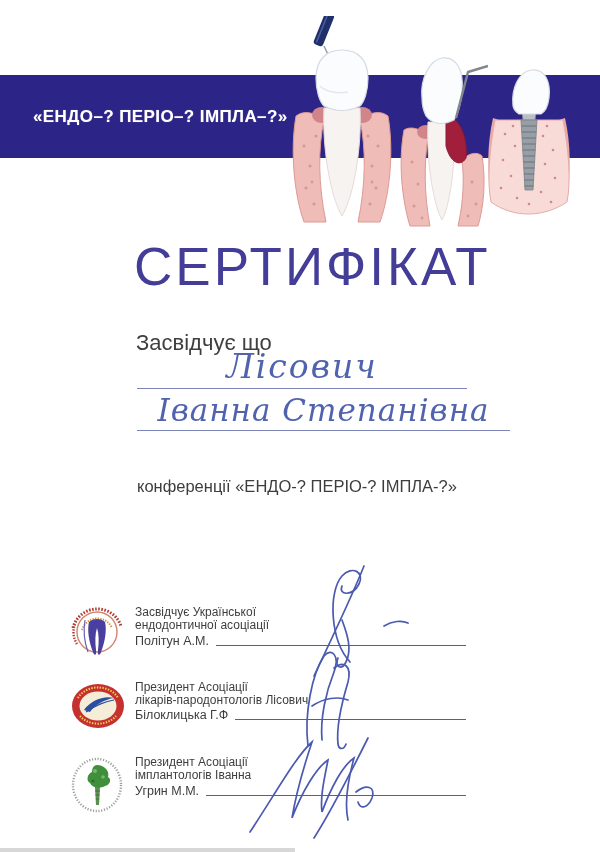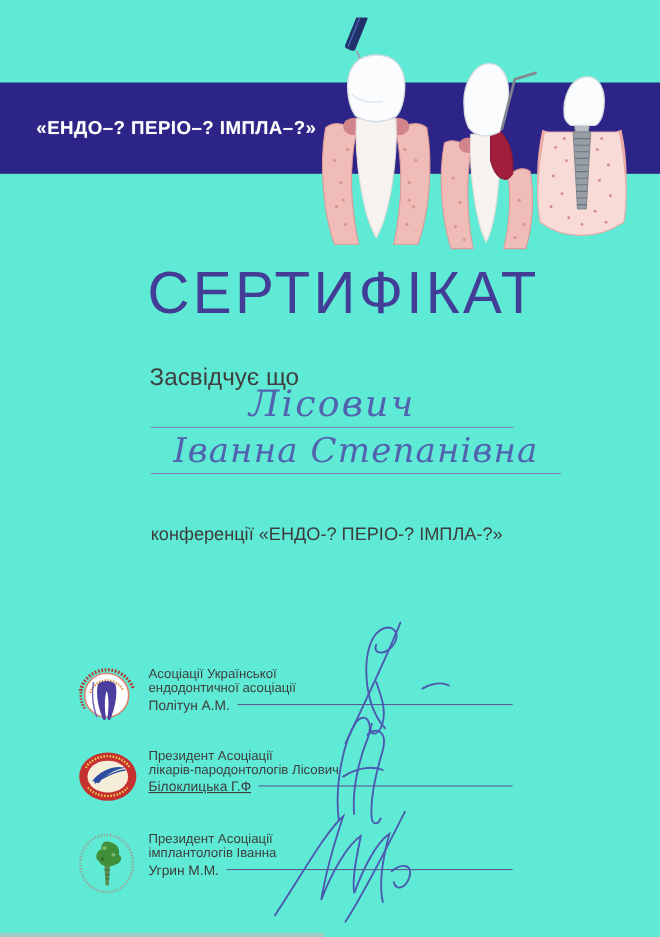--- a/index.html
+++ b/index.html
@@ -1,18 +1,18 @@
 <!DOCTYPE html>
 <html lang="uk" style="--banner_bg: #2d2487; --title_color: #433d98; --ink_color: #5163ae; --line_color: #7d85b8;"><head>
 <meta charset="utf-8">
 <style>
   html,body{margin:0;padding:0;background:#9a9a9a;}
   .page{
     position:relative;width:600px;height:852px;margin:0 auto;
-    background:#5eead4;overflow:hidden;
+    background:#ffffff;overflow:hidden;
     font-family:"Liberation Sans",sans-serif;color:#3d3d3d;
   }
   
   .banner{
     position:absolute;left:0;top:75px;width:600px;height:83px;
     background:var(--banner_bg,#2d2487);
     display:flex;align-items:center;
   }
   .banner-title{
     color:#ffffff;font-weight:bold;font-size:17px;letter-spacing:.4px;
@@ -38,21 +38,21 @@
     font-family:"DejaVu Serif",serif;font-style:italic;
     color:var(--ink_color,#5163ae);white-space:nowrap;
   }
   .line-surname{left:137px;top:350px;width:330px;height:38px;}
   .line-surname .hand{font-size:33px;letter-spacing:2px;}
   .line-given{left:137px;top:392px;width:373px;height:38px;}
   .line-given .hand{font-size:31px;letter-spacing:1px;}
   .participation{position:absolute;left:137px;top:475px;font-size:16.5px;line-height:23.5px;color:#3d3d3d;}
   
   .sig-role{position:absolute;left:135px;font-size:12px;line-height:12.6px;color:#3e3e3e;}
-  .sig-name-row{position:absolute;left:135px;width:331px;display:flex;align-items:center;font-size:12.5px;color:#3e3e3e;}
+  .sig-name-row{position:absolute;left:135px;width:331px;display:flex;align-items:flex-end;font-size:12.5px;color:#3e3e3e;}
   .sig-name-row .rule{flex:1;border-bottom:1px solid #5c5c94;margin-left:7px;margin-bottom:2px;height:1px;}
   .logo{position:absolute;}
   .sig-ink{position:absolute;pointer-events:none;}
   .scan-edge{position:absolute;left:0;bottom:0;width:295px;height:4px;background:#c2c2c2;opacity:.65;}
 </style>
 </head>
 <body>
 
 <div class="page">
 
@@ -164,21 +164,21 @@
 
   <svg class="logo" style="left:68px;top:598px;" width="58" height="64" viewBox="0 0 58 64">
     <circle cx="29" cy="34" r="20" fill="#ffffff" stroke="#d4836f" stroke-width="1.4"></circle>
     <path d="M5,30 A25,25 0 0 1 53,28" fill="none" stroke="#b23a2f" stroke-width="3" stroke-dasharray="1.6,1.5"></path>
     <path d="M9,46 A22,22 0 0 1 7,26" fill="none" stroke="#b23a2f" stroke-width="2.4" stroke-dasharray="1.4,1.4"></path>
     <path d="M14,32 A16,16 0 0 1 44,30" fill="none" stroke="#d98b3a" stroke-width="2" stroke-dasharray="1.3,1.3"></path>
     <path d="M21,24 C19,32 21,44 25,54 C26,58 29,58 28,52 C27,44 27,36 29,30 C31,36 31,44 30,52 C29,58 32,58 33,54 C37,44 39,32 37,24 C33,20 25,20 21,24 Z" fill="#4a3f9e"></path>
     <path d="M17,22 C15,34 17,46 20,54" fill="none" stroke="#6a5fb8" stroke-width="1.2"></path>
   </svg>
   <div class="sig-role" style="top:606px;">
-    <div>Асоціації Української</div>
+    <div>Засвідчує Української</div>
     <div>ендодонтичної асоціації</div>
   </div>
   <div class="sig-name-row" style="top:634px;">
     <span>Політун А.М.</span>
     <span class="rule"></span>
   </div>
   <svg class="sig-ink" style="left:272px;top:562px;" width="150" height="125" viewBox="0 0 150 125">
     <g fill="none" stroke="#4b5ab0" stroke-width="1.7" stroke-linecap="round">
       <path d="M78,100 C58,78 56,30 70,14 C80,3 93,10 87,22 C81,34 66,34 70,24"></path>
       <path d="M92,4 C80,34 62,72 42,114"></path>
@@ -192,21 +192,21 @@
     <ellipse cx="28" cy="24" rx="18.5" ry="14.5" fill="#f5edd8"></ellipse>
     <path d="M8,16 A22,18 0 0 1 48,16" fill="none" stroke="#f2d64e" stroke-width="2" stroke-dasharray="1.4,1.4"></path>
     <path d="M10,34 A22,18 0 0 0 46,34" fill="none" stroke="#f2d64e" stroke-width="2" stroke-dasharray="1.4,1.4"></path>
     <path d="M14,28 C20,19 34,13 44,16 C36,17 24,23 20,30 Z" fill="#2b4ea0"></path>
     <path d="M16,30 C24,24 36,19 44,18" fill="none" stroke="#2b4ea0" stroke-width="1.2"></path>
   </svg>
   <div class="sig-role" style="top:681px;">
     <div>Президент Асоціації</div>
     <div>лікарів-пародонтологів Лісович</div>
   </div>
-  <div class="sig-name-row" style="top:708px;text-decoration:underline;">
+  <div class="sig-name-row" style="top:708px;">
     <span>Білоклицька Г.Ф</span>
     <span class="rule"></span>
   </div>
   <svg class="sig-ink" style="left:278px;top:648px;" width="110" height="105" viewBox="0 0 110 105">
     <g fill="none" stroke="#4b5ab0" stroke-width="1.7" stroke-linecap="round">
       <path d="M30,98 C26,66 34,26 46,8 C54,-1 62,8 56,24 C48,44 42,70 44,92"></path>
       <path d="M56,20 C66,12 74,18 70,34 C64,54 58,78 60,96 C61,102 66,102 68,96"></path>
       <path d="M34,58 C46,50 60,48 70,52"></path>
     </g>
   </svg>

